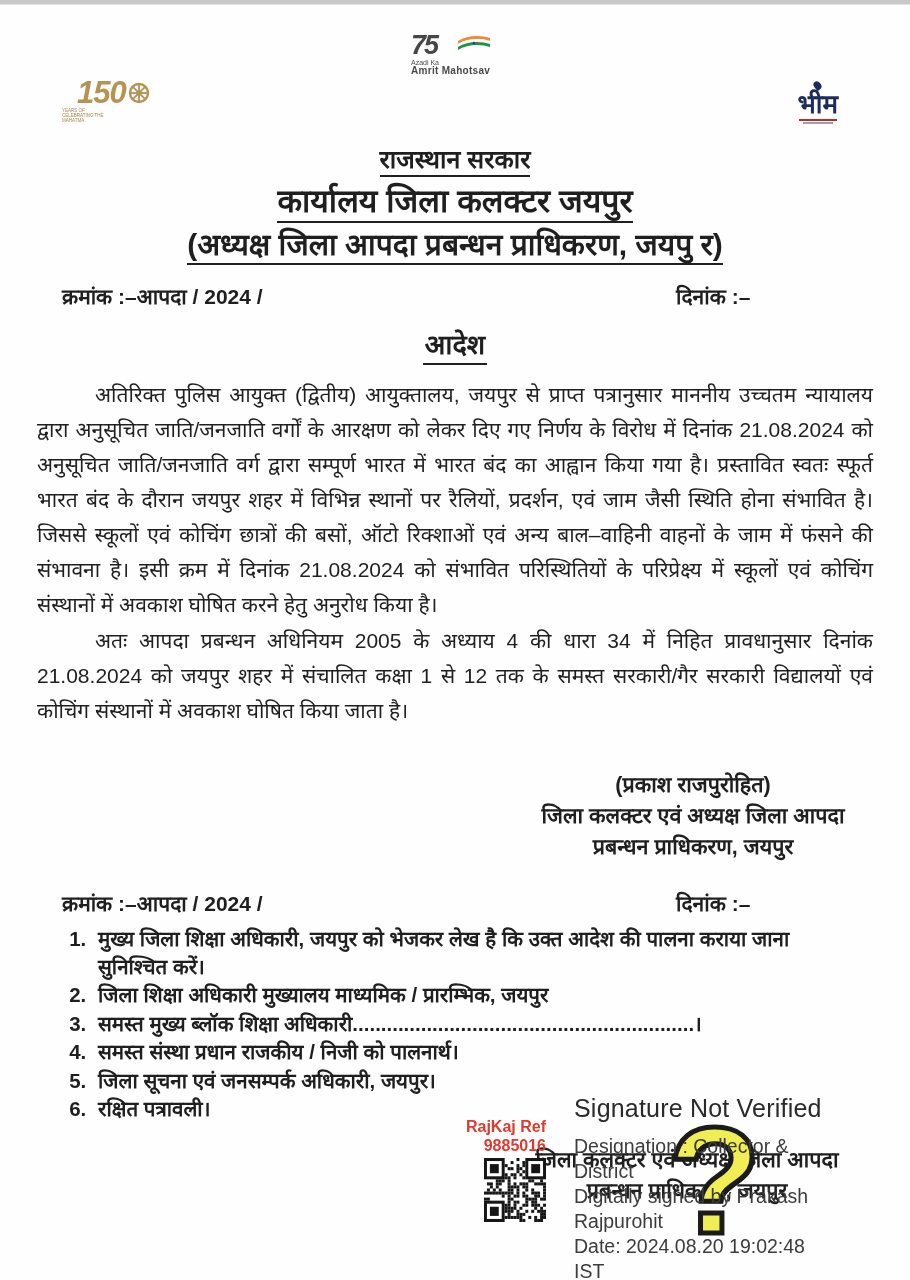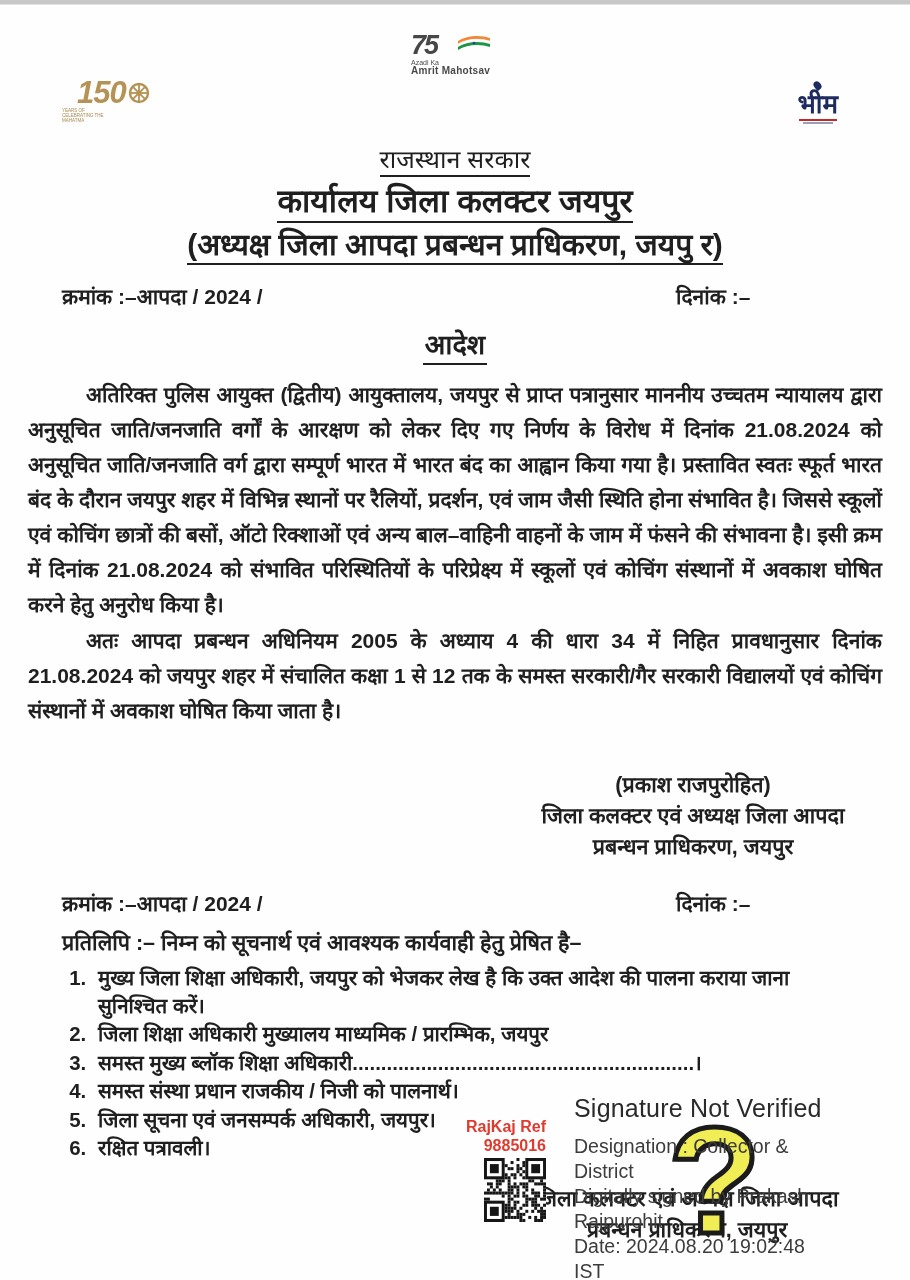--- a/index.html
+++ b/index.html
@@ -30,35 +30,35 @@
   .logo150-caption { font-size: 4.5px; line-height: 5px; color: #a8894e; margin-top: 1px; width: 50px; }
 
   .logo-right { position: absolute; right: 72px; top: 76px; text-align: center; }
   .bhim-text { font-size: 26px; font-weight: 700; color: #1d2b5f; line-height: 26px; }
   .bhim-bar { height: 2px; width: 38px; background: #c22a2a; margin: 2px auto 1px; }
   .bhim-sub { height: 2px; width: 30px; background: #9aa0b5; margin: 0 auto; }
   .bhim-flame { width: 7px; height: 9px; background: #1d2b5f; border-radius: 50% 50% 50% 0; transform: rotate(-40deg); margin: 0 auto 1px; }
 
   
   .doc-header { text-align: center; margin-top: 28px; }
-  .doc-header .h1 { font-size: 25px; font-weight: 400; }
+  .doc-header .h1 { font-size: 25px; font-weight: 700; }
   .doc-header .h2 { font-size: 32px; font-weight: 700; margin-top: 6px; }
   .doc-header .h3 { font-size: 30px; font-weight: 700; margin-top: 5px; }
   .u { display: inline-block; border-bottom: 2.5px solid #1f1f1f; padding-bottom: 1px; line-height: 1.15; }
 
   
   .ref-row { display: flex; justify-content: space-between; padding: 0 62px; font-size: 21px; font-weight: 700; }
   .ref-row-1 { margin-top: 17px; }
   .ref-row-2 { margin-top: 26px; }
   .ref-right { width: 172px; }
 
   
   .order-title-wrap { text-align: center; margin-top: 15px; }
   .order-title { font-size: 27px; font-weight: 700; display: inline-block; border-bottom: 2.5px solid #1f1f1f; padding: 0 2px 1px; }
-  .para { margin: 12px 28px 0; font-size: 21px; font-weight: 700; line-height: 35px; text-align: justify; text-indent: 58px; }
+  .para { margin: 12px 37px 0; font-size: 21px; font-weight: 400; line-height: 35px; text-align: justify; text-indent: 58px; }
   .para + .para { margin-top: 1px; }
 
   
   .sign-block { text-align: center; font-size: 21.5px; font-weight: 700; line-height: 31px; }
   .sign-1 { margin: 42px 52px 0 auto; width: 330px; }
   .sign-2 { margin: 22px 58px 0 auto; width: 330px; }
 
   
   .copy-heading { margin: 10px 62px 0; font-size: 21.5px; font-weight: 700; }
   .copy-list { margin: 8px 62px 0 62px; padding-left: 30px; font-size: 20.5px; font-weight: 600; line-height: 27.5px; }
@@ -146,21 +146,20 @@
     <div>(प्रकाश राजपुरोहित)</div>
     <div>जिला कलक्टर एवं अध्यक्ष जिला आपदा</div>
     <div>प्रबन्धन प्राधिकरण, जयपुर</div>
   </div>
 
   <div class="ref-row ref-row-2">
     <span class="ref-left">क्रमांक :–आपदा / 2024 /</span>
     <span class="ref-right">दिनांक :–</span>
   </div>
 
-  <div class="copy-heading">प्रतिलिपि :– निम्न को सूचनार्थ एवं आवश्यक कार्यवाही हेतु प्रेषित है–</div>
   <ol class="copy-list">
     <li>मुख्य जिला शिक्षा अधिकारी, जयपुर को भेजकर लेख है कि उक्त आदेश की पालना कराया जाना सुनिश्चित करें।</li>
     <li>जिला शिक्षा अधिकारी मुख्यालय माध्यमिक / प्रारम्भिक, जयपुर</li>
     <li>समस्त मुख्य ब्लॉक शिक्षा अधिकारी............................................................।</li>
     <li>समस्त संस्था प्रधान राजकीय / निजी को पालनार्थ।</li>
     <li>जिला सूचना एवं जनसम्पर्क अधिकारी, जयपुर।</li>
     <li>रक्षित पत्रावली।</li>
   </ol>
 
   <div class="sign-block sign-2">

